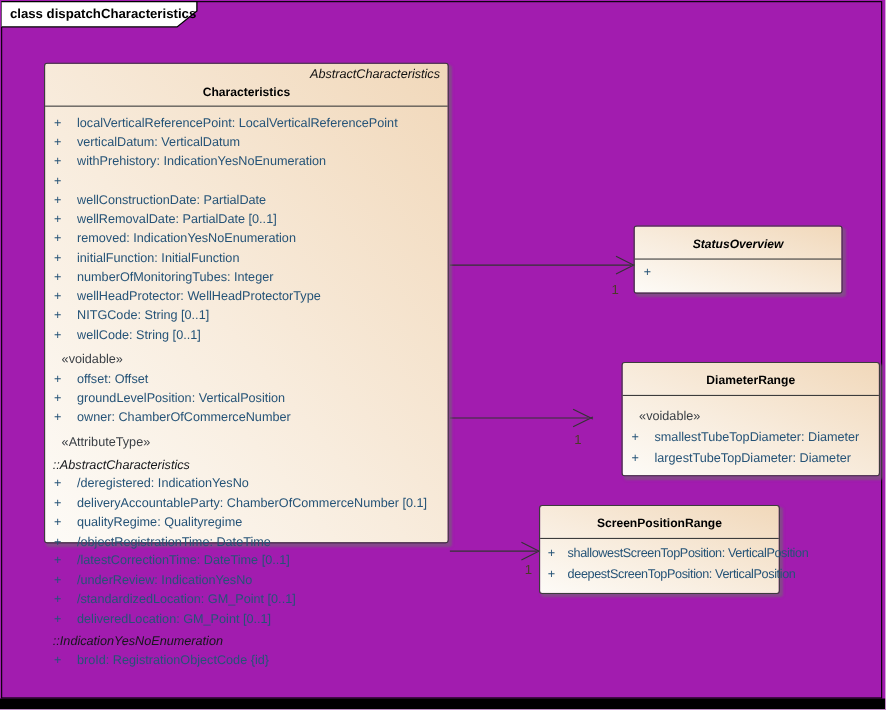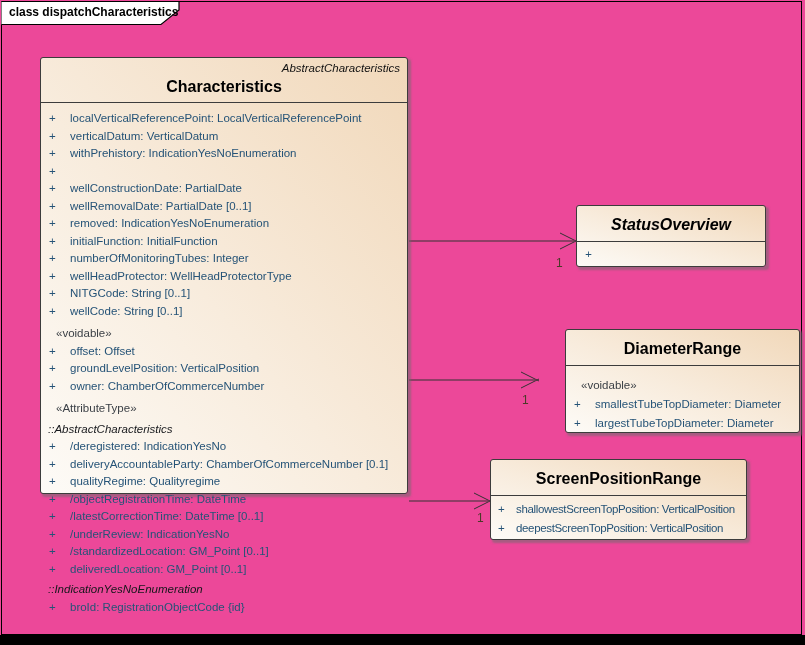--- a/index.html
+++ b/index.html
@@ -1,35 +1,35 @@
 <!DOCTYPE html>
 <html><head>
 <meta charset="utf-8">
 <style>
   html,body{margin:0;padding:0;background:#fff;}
   #canvas{
-    position:relative;width:805px;height:645px;background:#ec4899;
+    position:relative;width:805px;height:645px;background:#a21caf;
     font-family:"Liberation Sans",sans-serif;overflow:hidden;
   }
   
   .frame{position:absolute;left:1px;top:1px;width:801px;height:634px;
     border:1px solid #000;box-sizing:border-box;pointer-events:none;}
   .bottombar{position:absolute;left:0;bottom:0;width:805px;height:10px;background:#000;}
   
   .tab-svg{position:absolute;left:0;top:0;}
   .tab-label{position:absolute;left:9px;top:5px;font-size:12px;font-weight:bold;color:#000;white-space:nowrap;}
   
   .class-box{position:absolute;box-sizing:border-box;
     background:linear-gradient(to top right,#fdfbf7 0%,#f8ecdd 45%,#f1d8ba 100%);
     border:1px solid #3c3c3c;border-radius:3px;
     box-shadow:2.5px 2.5px 2px rgba(110,110,110,.55);
     font-size:11.5px;color:#255377;}
   .class-header{border-bottom:1px solid #3c3c3c;}
   .hdr-stereo{font-style:italic;text-align:right;color:#111;padding:4px 7px 0 0;font-size:11.5px;line-height:13px;}
-  .class-name{font-weight:bold;color:#000;text-align:center;font-size:16px;padding:3px 0 6px;}
+  .class-name{font-weight:bold;color:#000;text-align:center;font-size:11px;padding:3px 0 6px;}
   .small .class-name{padding:10px 0 7px;}
   .members{padding-top:7px;}
   .member{display:flex;line-height:17.5px;white-space:nowrap;}
   .member .vis{flex:none;width:22px;padding-left:7px;box-sizing:content-box;text-align:left;padding-right:0;}
   .member .vis{padding-left:8px;width:21px;}
   .row-stereotype{padding-left:15px;margin-top:5px;color:#3a3f45;}
   .row-qualifier{padding-left:7px;margin-top:3px;font-style:italic;color:#15171b;}
   .small .member{line-height:19px;}
   .small .members{padding-top:3px;}
   .small .row-stereotype{margin-top:2px;}
@@ -218,21 +218,21 @@
           <span class="vis">+</span>
           <span class="txt">smallestTubeTopDiameter: Diameter</span>
         </div>
         <div class="member row-attribute">
           <span class="vis">+</span>
           <span class="txt">largestTubeTopDiameter: Diameter</span>
         </div>
       </div>
   </div>
 
-  <div class="class-box small tight" style="left:490px;top:459px;width:257px;height:81px;">
+  <div class="class-box small tight" style="left:490px;top:459px;width:219px;height:81px;">
     <div class="class-header">
       <div class="class-name">ScreenPositionRange</div>
     </div>
     <div class="members" style="padding-top:4px;">
 
     <div class="member row-attribute">
           <span class="vis">+</span>
           <span class="txt">shallowestScreenTopPosition: VerticalPosition</span>
         </div>
         <div class="member row-attribute">

